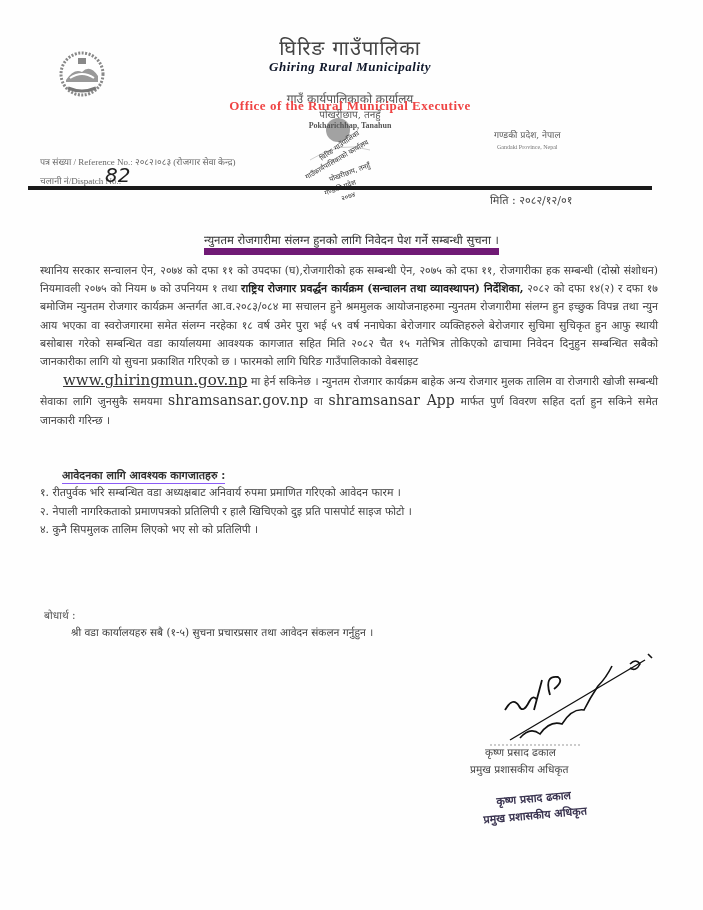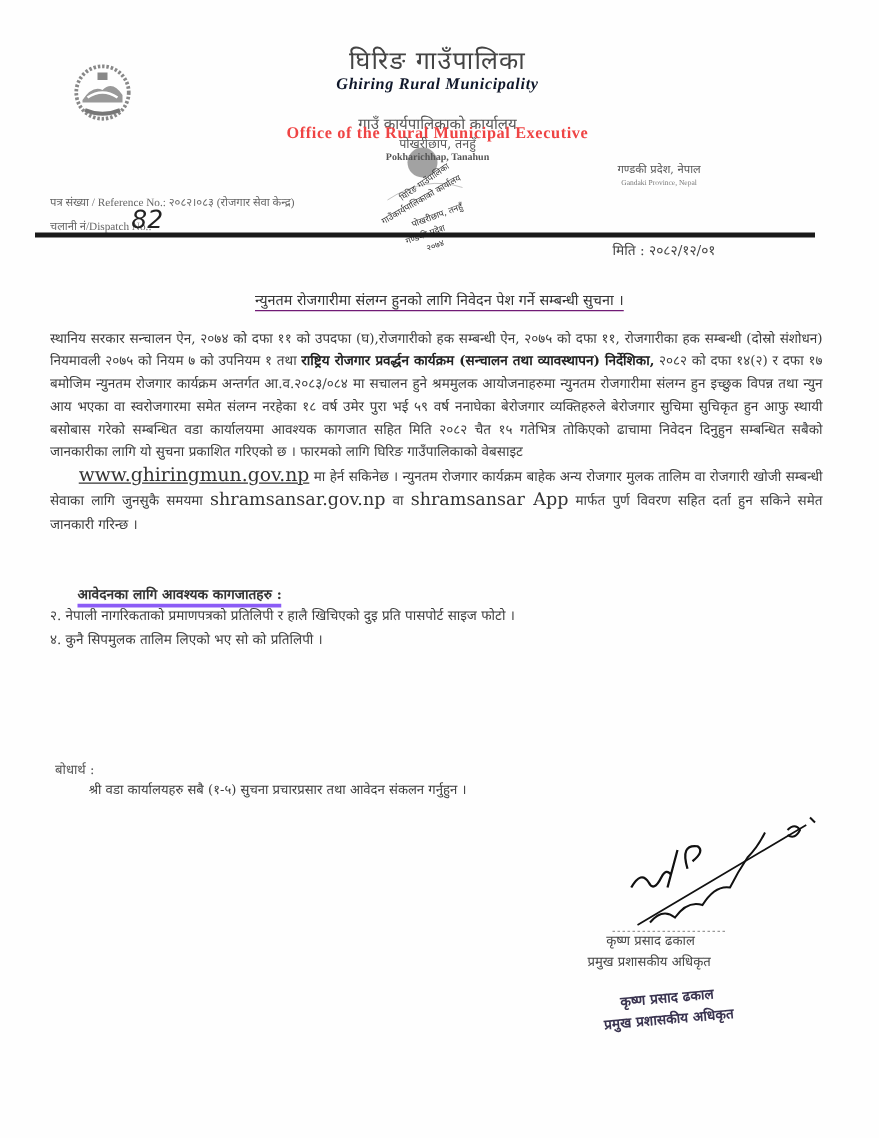--- a/index.html
+++ b/index.html
@@ -19,28 +19,28 @@
                font-family: "Liberation Serif", serif; }
   .prov-np { left: 494px; top: 128px; font-size: 9px; color: #555; }
   .prov-en { left: 497px; top: 144px; font-size: 6px; color: #777; font-family: "Liberation Serif", serif; }
   .ref { left: 40px; top: 155px; font-size: 9px; color: #666; font-family: "Liberation Serif", serif; }
   .dispatch { left: 40px; top: 174px; font-size: 9px; color: #666; font-family: "Liberation Serif", serif; }
   .dispatch-val { left: 105px; top: 163px; font-size: 20px; color: #222; font-family: "DejaVu Sans", sans-serif; font-style: italic; }
   .stamp { left: 280px; top: 100px; width: 100px; height: 100px; }
   .rule { left: 28px; top: 186px; width: 624px; height: 4px; background: #1a1a1a; }
   .date { left: 490px; top: 192px; font-size: 11px; color: #444; }
   .subject { left: 0; width: 703px; top: 232px; text-align: center; font-size: 11.5px; color: #333; }
-  .subject span { border-bottom: 1px solid #701a75; padding-bottom: 1px; }
+  .subject span { border-bottom: 7px solid #701a75; padding-bottom: 1px; }
   .body-text { left: 40px; width: 618px; top: 262px; font-size: 10.8px; line-height: 18.2px;
                text-align: justify; color: #3c3c3c; }
   .body-text b { color: #222; }
   .url { font-family: "DejaVu Serif", serif; font-size: 15px; text-decoration: underline; color: #333; margin-left: 23px; }
   .latin { font-family: "DejaVu Serif", serif; font-size: 14px; color: #333; }
   .req-title { left: 62px; top: 467px; font-size: 11px; font-weight: bold; color: #333;
-               border-bottom: 3px solid #8b5cf6; padding-bottom: 1px; }
+               border-bottom: 1px solid #8b5cf6; padding-bottom: 1px; }
   .req-list { left: 40px; top: 484px; font-size: 10.8px; line-height: 18.5px; color: #3c3c3c; margin: 0; padding: 0; list-style: none; }
   .note-title { left: 44px; top: 608px; font-size: 10.5px; color: #555; }
   .note-lines { left: 44px; top: 624px; font-size: 10.5px; line-height: 17px; color: #3c3c3c; margin-left: 27px; }
   .signature { left: 480px; top: 640px; width: 200px; height: 110px; }
   .signer-name { left: 485px; top: 745px; font-size: 10.5px; color: #444; }
   .signer-title { left: 470px; top: 762px; font-size: 10.5px; color: #444; }
   .seal-stamp { left: 455px; top: 790px; width: 160px; height: 48px; transform: rotate(-5deg);
                 color: #3a3450; font-size: 11px; font-weight: bold; text-align: center; line-height: 17px; }
 </style>
 </head>
@@ -84,20 +84,21 @@
 <div class="abs rule"></div>
 
 <div class="abs date">मिति : २०८२/१२/०१</div>
 
 <div class="abs subject"><span>न्युनतम रोजगारीमा संलग्न हुनको लागि निवेदन पेश गर्ने सम्बन्धी सुचना ।</span></div>
 
 <div class="abs body-text"><span>स्थानिय सरकार सन्चालन ऐन, २०७४ को दफा ११ को उपदफा (घ),रोजगारीको हक सम्बन्धी ऐन, २०७५ को दफा ११, रोजगारीका हक सम्बन्धी (दोस्रो संशोधन) नियमावली २०७५ को नियम ७ को उपनियम १ तथा </span><b>राष्ट्रिय रोजगार प्रवर्द्धन  कार्यक्रम (सन्चालन तथा व्यावस्थापन) निर्देशिका,</b><span> २०८२ को दफा १४(२) र दफा १७ बमोजिम न्युनतम रोजगार कार्यक्रम अन्तर्गत आ.व.२०८३/०८४ मा सचालन हुने श्रममुलक आयोजनाहरुमा न्युनतम रोजगारीमा संलग्न हुन इच्छुक विपन्न तथा न्युन आय भएका वा स्वरोजगारमा समेत संलग्न नरहेका १८ वर्ष उमेर पुरा भई ५९ वर्ष ननाघेका बेरोजगार व्यक्तिहरुले बेरोजगार सुचिमा सुचिकृत हुन आफु स्थायी बसोबास गरेको सम्बन्धित वडा कार्यालयमा आवश्यक कागजात सहित मिति २०८२ चैत १५ गतेभित्र तोकिएको ढाचामा निवेदन दिनुहुन सम्बन्धित सबैको जानकारीका लागि यो सुचना प्रकाशित गरिएको छ । फारमको लागि घिरिङ गाउँपालिकाको वेबसाइट </span><br><span class="url">www.ghiringmun.gov.np</span><span> मा हेर्न सकिनेछ । न्युनतम रोजगार कार्यक्रम बाहेक अन्य रोजगार मुलक तालिम वा रोजगारी खोजी सम्बन्धी सेवाका लागि जुनसुकै समयमा </span><span class="latin">shramsansar.gov.np</span><span> वा </span><span class="latin">shramsansar App</span><span> मार्फत पुर्ण विवरण सहित दर्ता हुन सकिने समेत जानकारी गरिन्छ ।</span></div>
 
 <div class="abs req-title">आवेदनका लागि आवश्यक कागजातहरु :</div>
 <ul class="abs req-list">
+  <li>१. रीतपुर्वक भरि सम्बन्धित वडा अध्यक्षबाट अनिवार्य रुपमा प्रमाणित गरिएको आवेदन फारम ।</li>
   <li>२. नेपाली नागरिकताको प्रमाणपत्रको प्रतिलिपी र हालै खिचिएको दुइ प्रति पासपोर्ट साइज फोटो ।</li>
   <li>४. कुनै सिपमुलक तालिम लिएको भए सो को प्रतिलिपी ।</li>
 </ul>
 
 <div class="abs note-title">बोधार्थ :</div>
 <div class="abs note-lines">
   <div>श्री वडा कार्यालयहरु सबै (१-५) सुचना प्रचारप्रसार तथा आवेदन संकलन गर्नुहुन ।</div>
 </div>
 
 <svg class="abs signature" viewBox="0 0 200 110">

